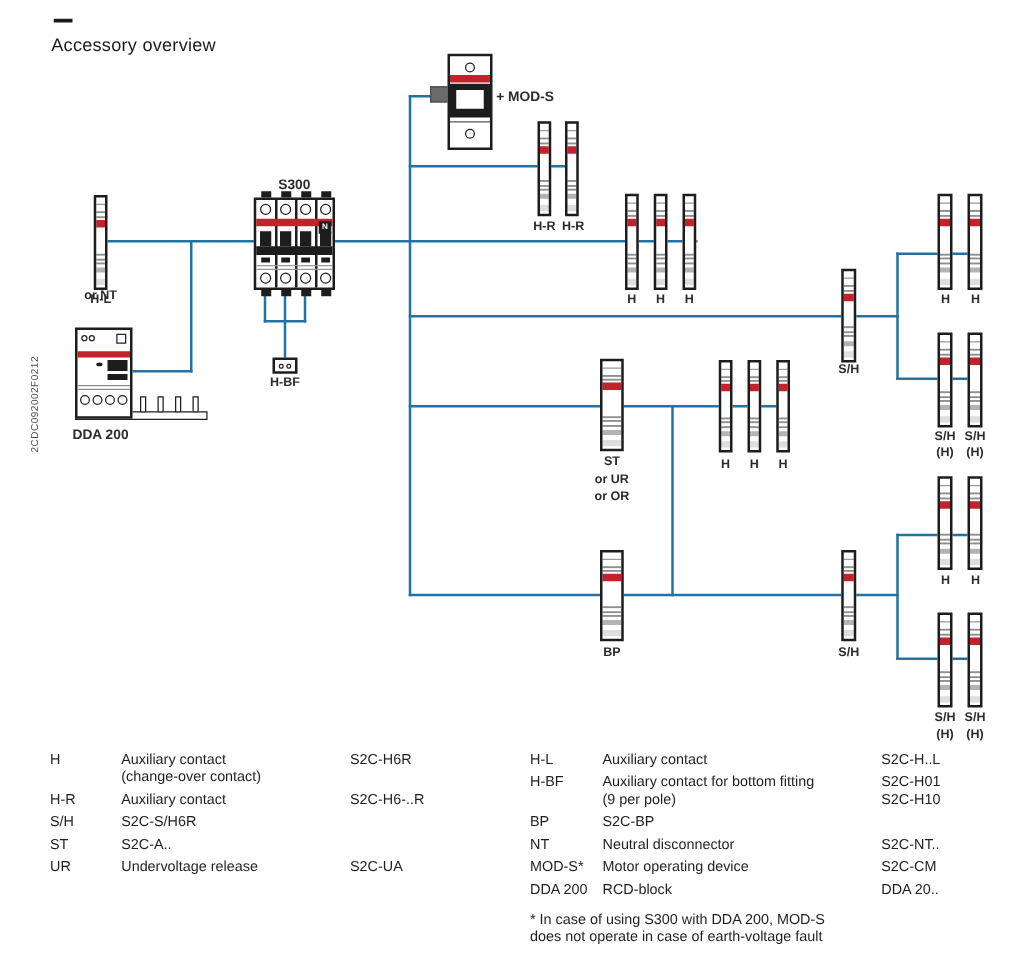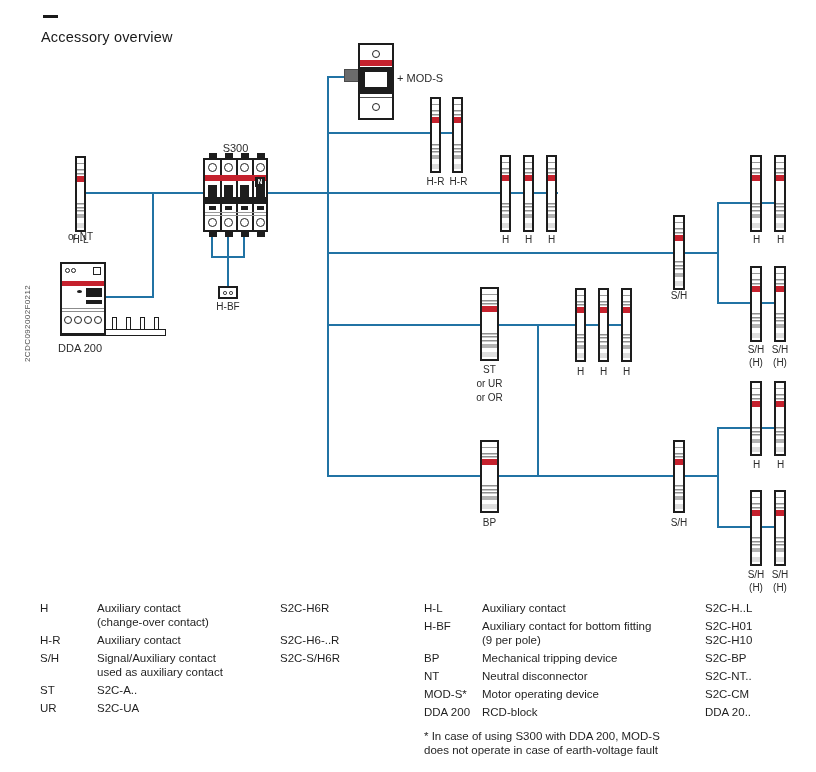--- a/index.html
+++ b/index.html
@@ -31,21 +31,21 @@
       linear-gradient(#8f8f8f,#8f8f8f),
       linear-gradient(#8f8f8f,#8f8f8f),
       linear-gradient(#b3b3b3,#b3b3b3),
       linear-gradient(#dedede,#dedede);
     background-size:100% 1px,100% 1.5px,100% 1.5px,100% 6px,100% 1.5px,100% 1.5px,100% 1.5px,100% 4px,100% 5px;
     background-position:0 7%,0 16%,0 21%,0 27%,0 64%,0 69%,0 74%,0 83%,0 97%;
     background-repeat:no-repeat;
   }
 
   
-  .dlabel{position:absolute;font-size:10px;font-weight:400;color:#2b2b2b;text-align:center;z-index:4;}
+  .dlabel{position:absolute;font-size:10px;font-weight:700;color:#2b2b2b;text-align:center;z-index:4;}
   .dlabel.lft{text-align:left;}
   .dlabel.big{font-size:11px;}
 
   
   .part{position:absolute;box-sizing:border-box;}
   .circ{position:absolute;box-sizing:border-box;border:1.5px solid #222;border-radius:50%;background:#fff;}
   .blk{position:absolute;background:#1d1d1d;}
   .red{position:absolute;background:#c5212d;}
 
   
@@ -230,32 +230,31 @@
       </div>
 
       <div class="lrow">
         <div class="labbr">H-R</div>
         <div class="ldesc">Auxiliary contact</div>
         <div class="lcode">S2C-H6-..R</div>
       </div>
 
       <div class="lrow">
         <div class="labbr">S/H</div>
-        <div class="ldesc">Signal/Auxiliary contact
-used as auxiliary contact</div>
         <div class="lcode">S2C-S/H6R</div>
       </div>
 
       <div class="lrow">
         <div class="labbr">ST</div>
         <div class="lcode">S2C-A..</div>
       </div>
 
       <div class="lrow">
         <div class="labbr">UR</div>
+        <div class="ldesc">Undervoltage release</div>
         <div class="lcode">S2C-UA</div>
       </div>
 
     </div>
 
   <div class="legend legend-right" style="left:424px;top:601px;width:382px">
 
       <div class="lrow">
         <div class="labbr">H-L</div>
         <div class="ldesc">Auxiliary contact</div>
@@ -265,21 +264,20 @@
       <div class="lrow">
         <div class="labbr">H-BF</div>
         <div class="ldesc">Auxiliary contact for bottom fitting
 (9 per pole)</div>
         <div class="lcode">S2C-H01
 S2C-H10</div>
       </div>
 
       <div class="lrow">
         <div class="labbr">BP</div>
-        <div class="ldesc">Mechanical tripping device</div>
         <div class="lcode">S2C-BP</div>
       </div>
 
       <div class="lrow">
         <div class="labbr">NT</div>
         <div class="ldesc">Neutral disconnector</div>
         <div class="lcode">S2C-NT..</div>
       </div>
 
       <div class="lrow">

